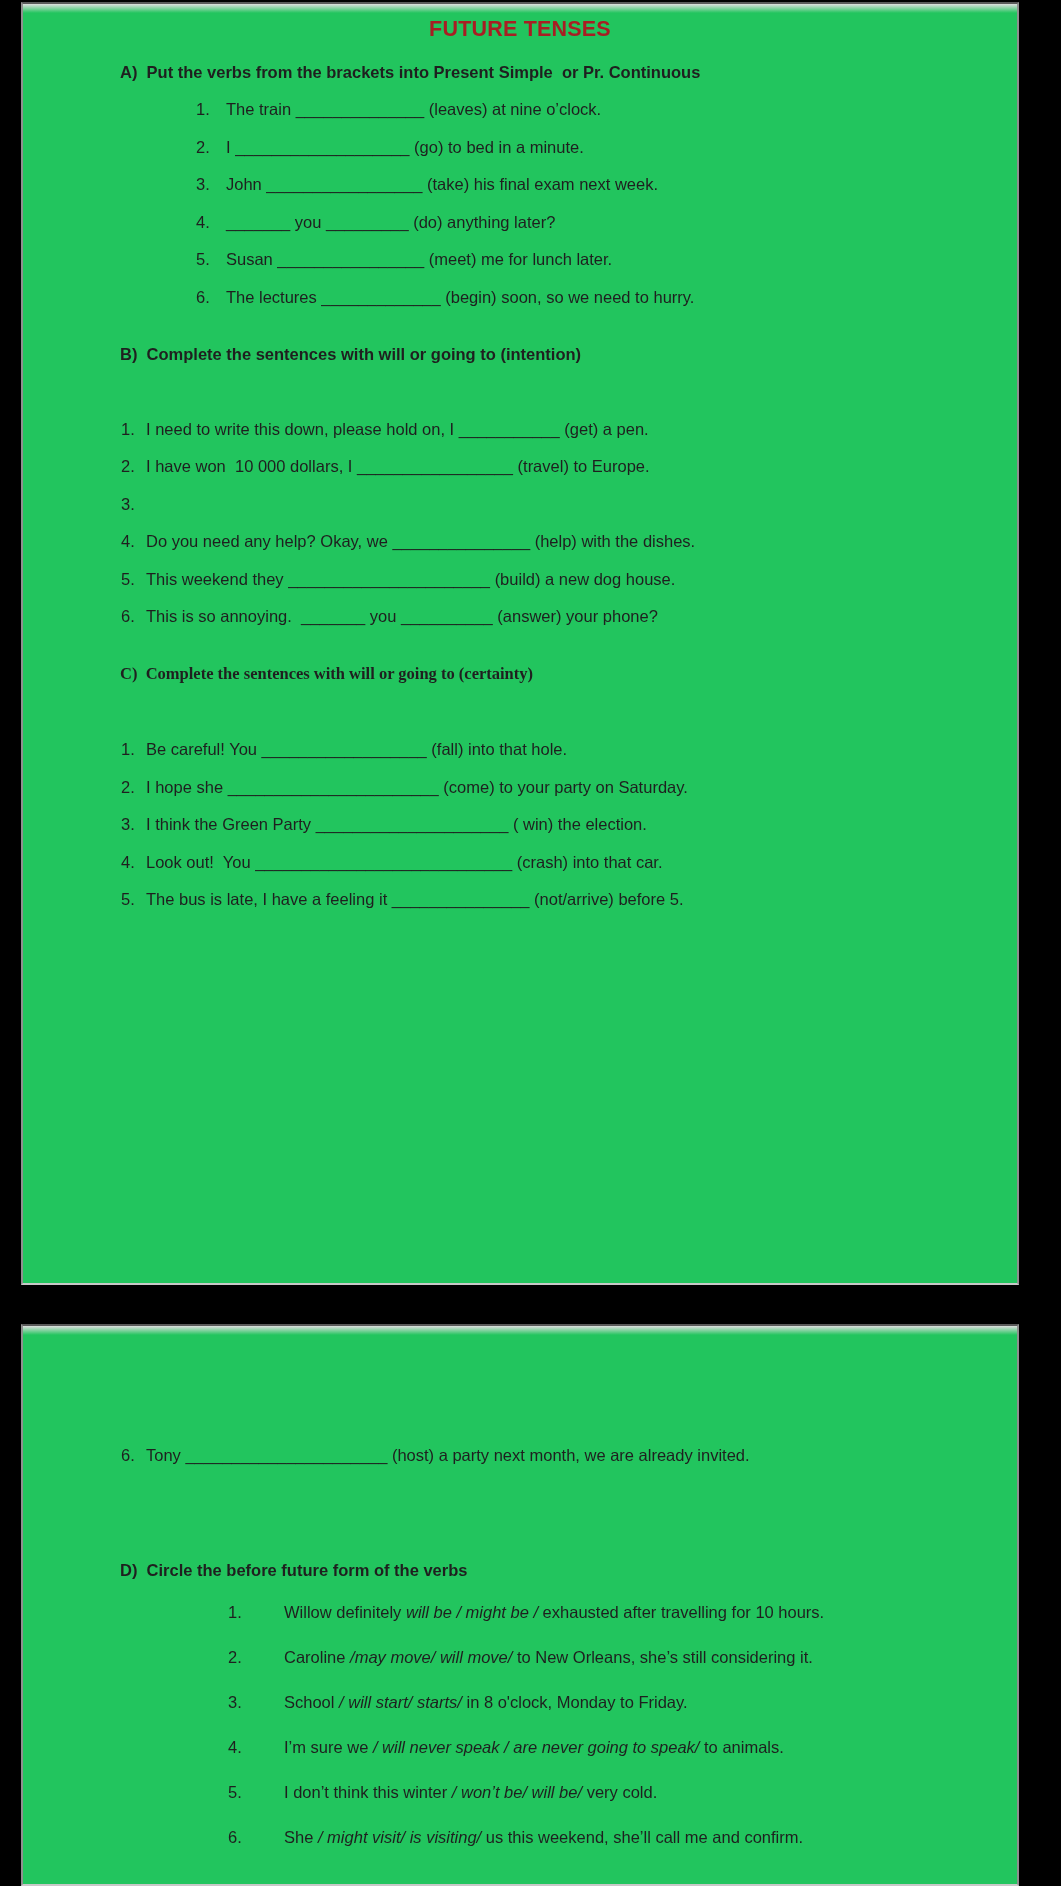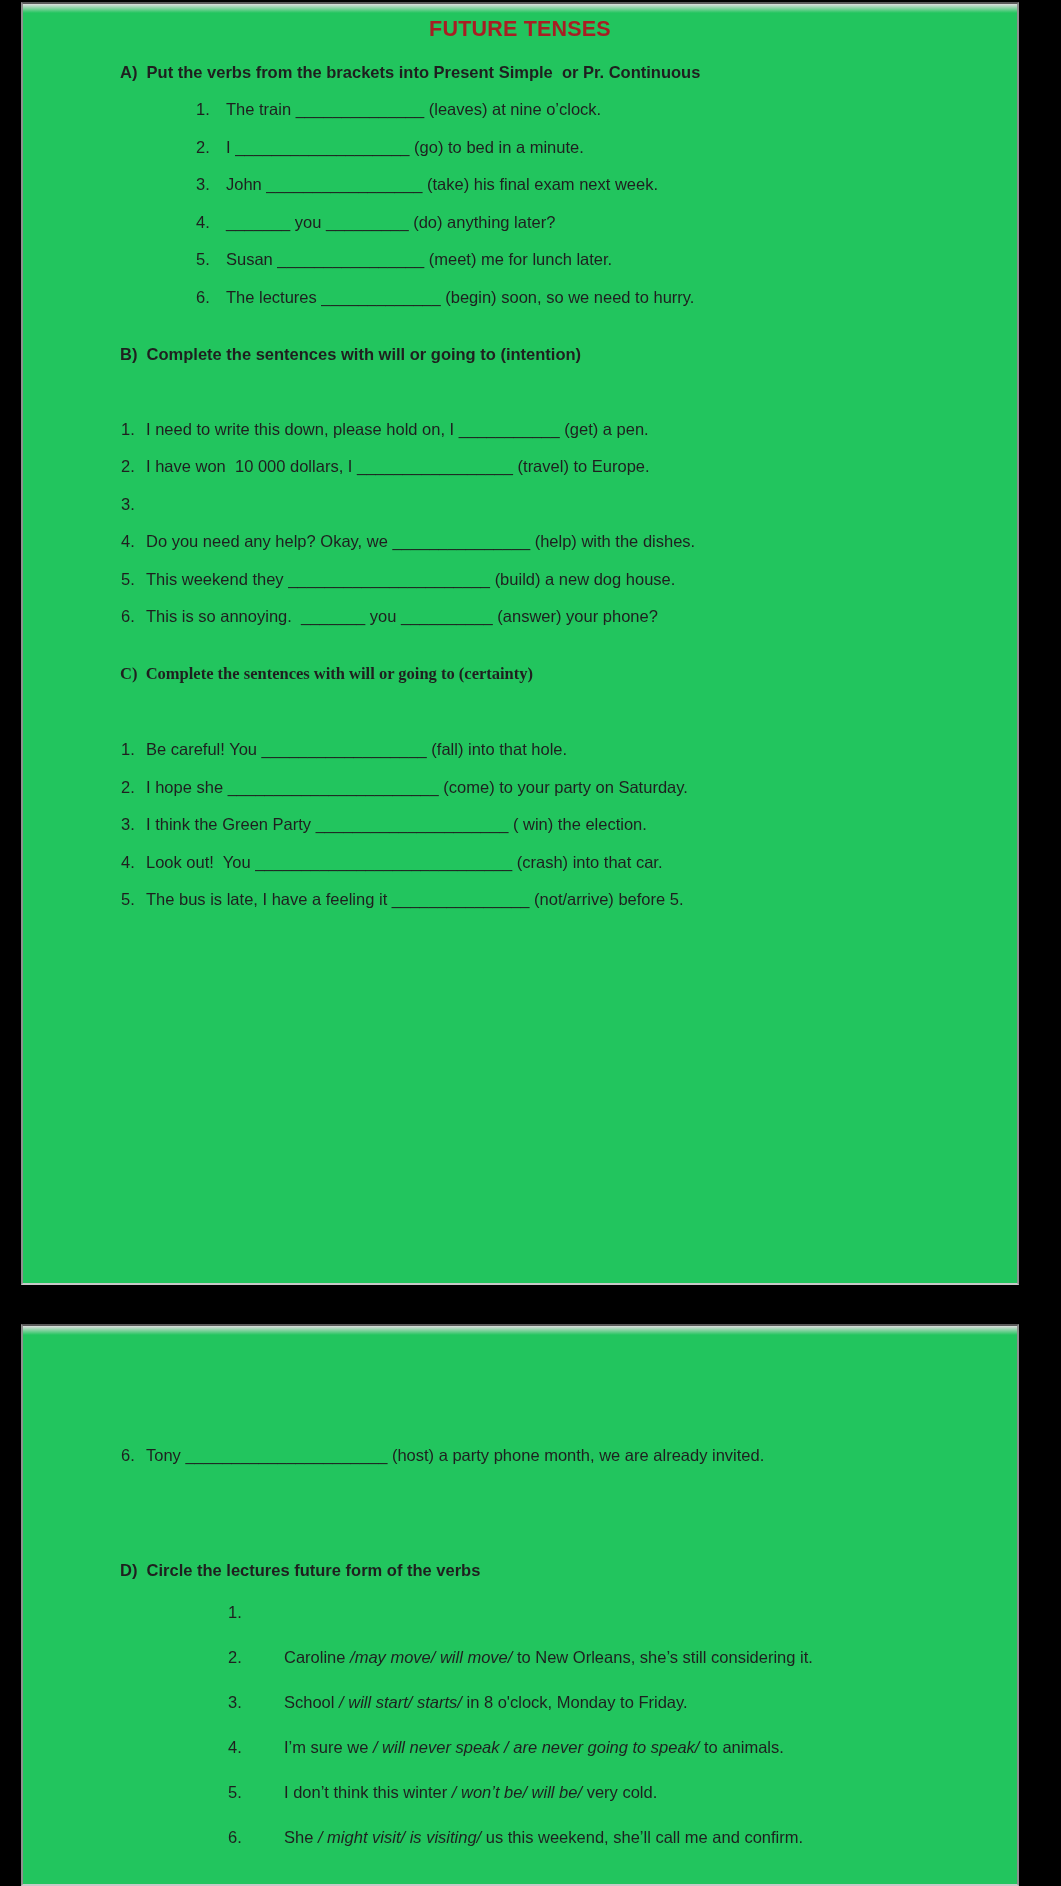--- a/index.html
+++ b/index.html
@@ -128,27 +128,28 @@
             <span class="txt"><span>The bus is late, I have a feeling it _______________ (not/arrive) before 5.</span></span>
           </div>
         </div>
       </div>
   </div>
   <div class="page page2">
     <div id="page2-blocks">
         <div class="sec sec-C6">
           <div class="item indent-b">
             <span class="num">6.</span>
-            <span class="txt"><span>Tony ______________________ (host) a party phone month, we are already invited.</span></span>
+            <span class="txt"><span>Tony ______________________ (host) a party next month, we are already invited.</span></span>
           </div>
         </div>
         <div class="sec sec-D">
-          <div class="heading">D)  Circle the lectures future form of the verbs</div>
+          <div class="heading">D)  Circle the before future form of the verbs</div>
           <div class="item indent-d">
             <span class="num">1.</span>
+            <span class="txt"><span>Willow definitely </span><span class="it">will be / might be /</span><span> exhausted after travelling for 10 hours.</span></span>
           </div>
           <div class="item indent-d">
             <span class="num">2.</span>
             <span class="txt"><span>Caroline </span><span class="it">/may move/ will move/</span><span> to New Orleans, she’s still considering it.</span></span>
           </div>
           <div class="item indent-d">
             <span class="num">3.</span>
             <span class="txt"><span>School </span><span class="it">/ will start/ starts/</span><span> in 8 o'clock, Monday to Friday.</span></span>
           </div>
           <div class="item indent-d">

